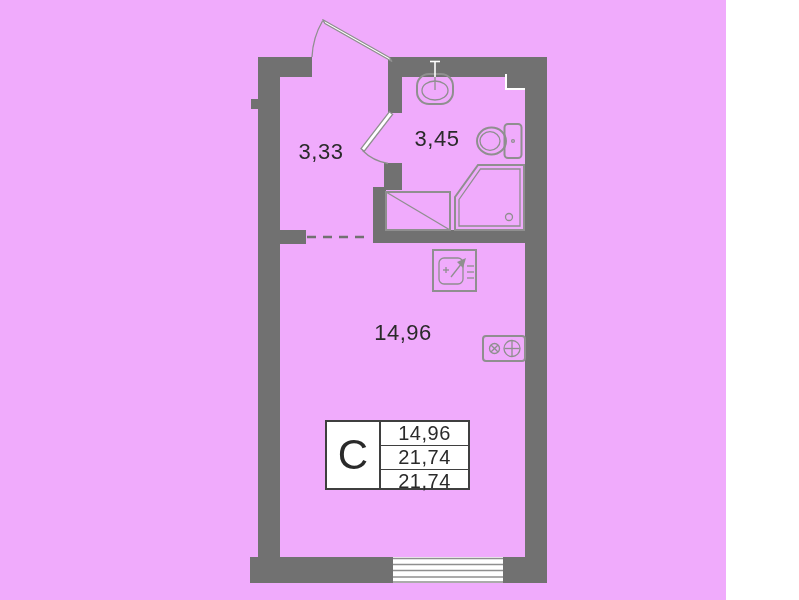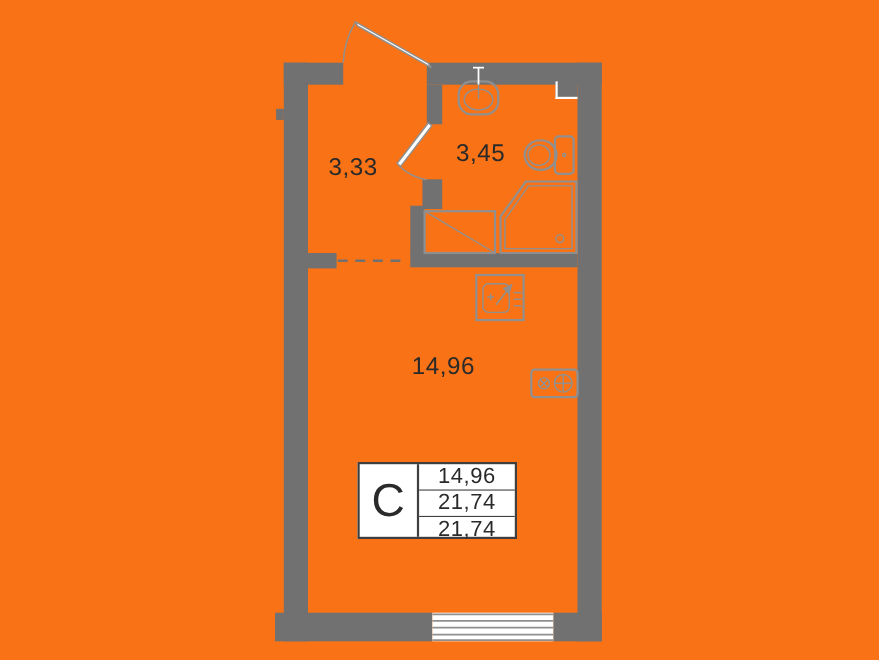--- a/index.html
+++ b/index.html
@@ -1,16 +1,16 @@
 <!DOCTYPE html>
 <html style="--wall: #717171; --line: #8f8f8f; --text: #2a2a2a; --tborder: #3f3f3f;"><head>
 <meta charset="utf-8">
 <style>
   html,body{margin:0;padding:0;background:#ffffff;}
-  #canvas{position:relative;width:799px;height:600px;background:#f97316;overflow:hidden;
+  #canvas{position:relative;width:726px;height:600px;background:#f0abfc;overflow:hidden;
           font-family:"Liberation Sans", sans-serif;}
   .wall{position:absolute;background:var(--wall);z-index:1;}
   .shaft{position:absolute;background:var(--wall);border-left:2px solid #fff;border-bottom:2px solid #fff;z-index:2;box-sizing:border-box;}
   #fixtures{position:absolute;left:0;top:0;z-index:3;}
   .fx{stroke:var(--line);fill:none;stroke-width:2;}
   .fx-thin{stroke:var(--line);fill:none;stroke-width:1.3;}
   .fx-white{stroke:#ffffff;fill:none;stroke-width:1.6;}
   .leaf{fill:#ffffff;stroke:var(--line);stroke-width:1.3;}
   .winline{stroke:var(--line);stroke-width:1.6;}
   .dash{stroke:var(--wall);stroke-width:2.4;stroke-dasharray:9 7;}

